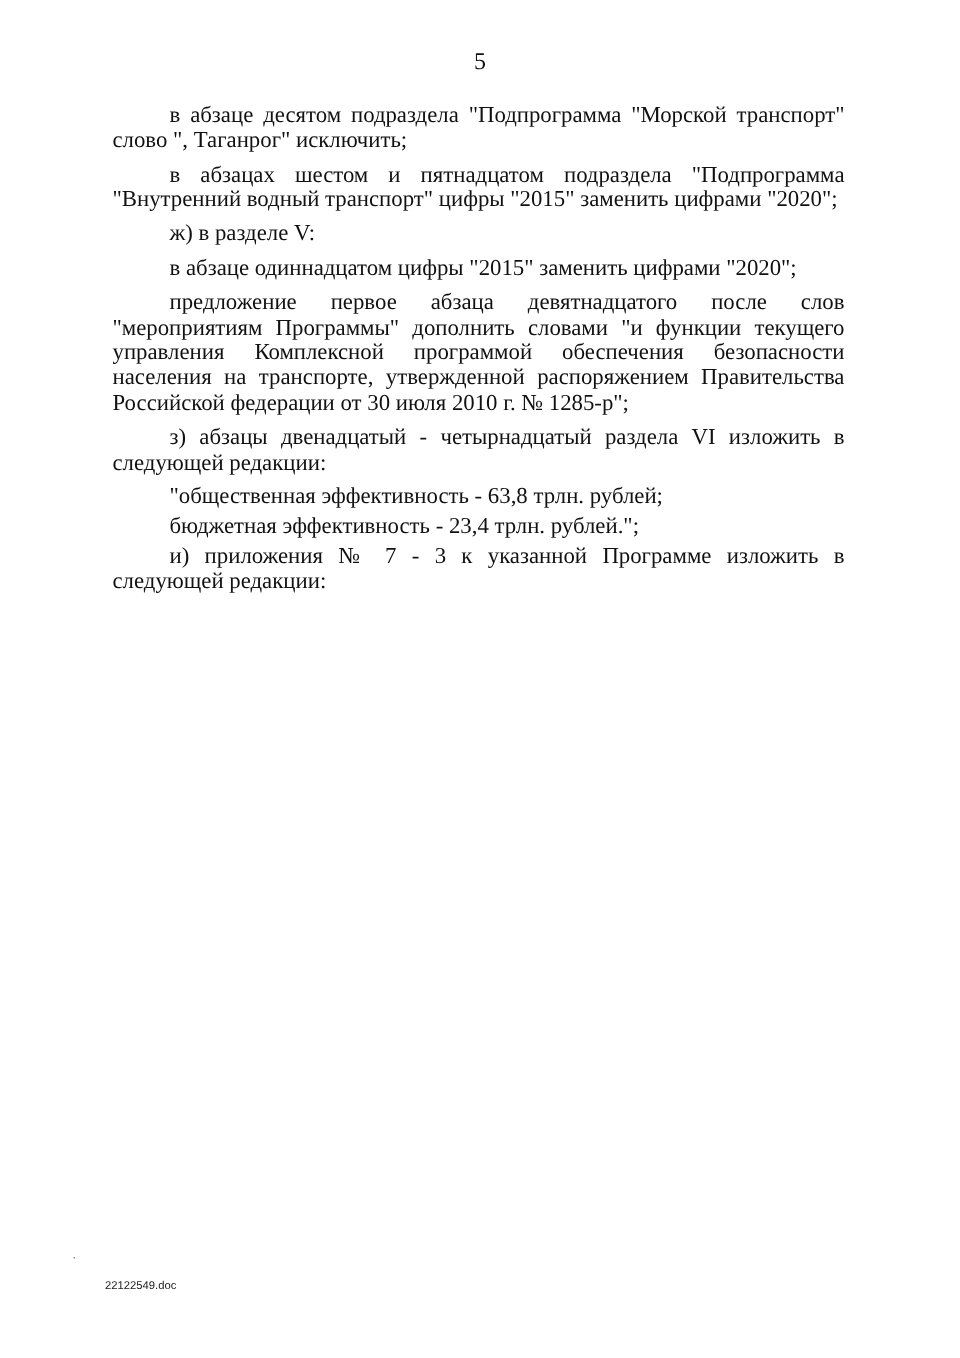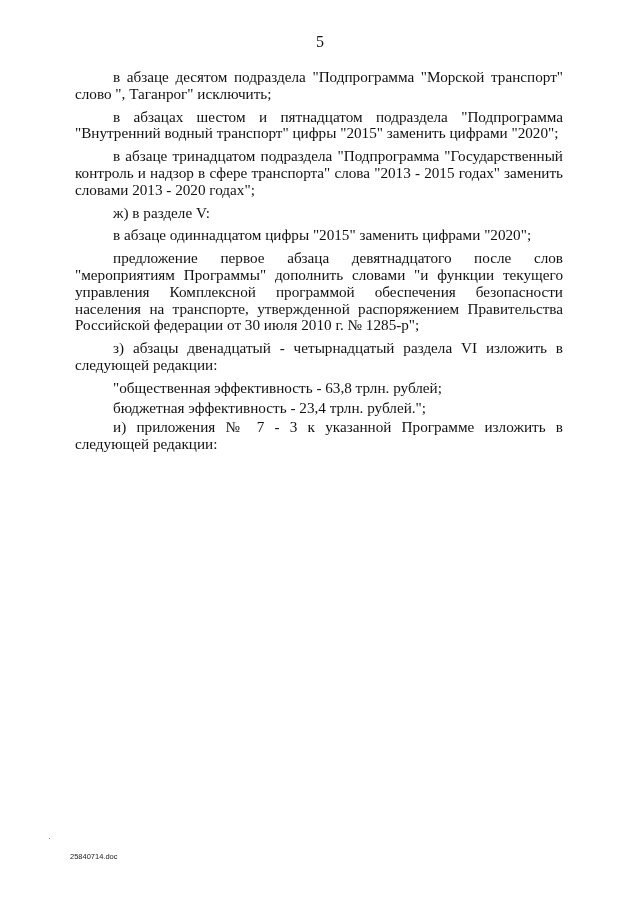--- a/index.html
+++ b/index.html
@@ -16,24 +16,23 @@
   .dot { position: absolute; left: 49px; top: 838px; width: 1px; height: 1px; background: #888; }
 </style>
 </head>
 <body>
 
 <div class="page-num">5</div>
 
 <div class="content">
   <p class="para">в абзаце десятом подраздела "Подпрограмма "Морской транспорт" слово ", Таганрог" исключить;</p>
   <p class="para">в абзацах шестом и пятнадцатом подраздела "Подпрограмма "Внутренний водный транспорт" цифры "2015" заменить цифрами "2020";</p>
-  <p class="para">в абзаце тринадцатом подраздела "Подпрограмма "Государственный контроль и надзор в сфере транспорта" слова "2013 - 2015 годах" заменить словами 2013 - 2020 годах";</p>
   <p class="para">ж) в разделе V:</p>
   <p class="para">в абзаце одиннадцатом цифры "2015" заменить цифрами "2020";</p>
   <p class="para">предложение первое абзаца девятнадцатого после слов "мероприятиям Программы" дополнить словами "и функции текущего управления Комплексной программой обеспечения безопасности населения на транспорте, утвержденной распоряжением Правительства Российской федерации от 30 июля 2010 г. № 1285-р";</p>
   <p class="para">з) абзацы двенадцатый - четырнадцатый раздела VI изложить в следующей редакции:</p>
   <p class="para tight">"общественная эффективность - 63,8 трлн. рублей;</p>
   <p class="para tight">бюджетная эффективность - 23,4 трлн. рублей.";</p>
   <p class="para">и) приложения № 7 - 3 к указанной Программе изложить в следующей редакции:</p>
 </div>
 
 <div class="dot"></div>
-<div class="footer">25840714.doc</div>
+<div class="footer">22122549.doc</div>
 
 </body></html>

